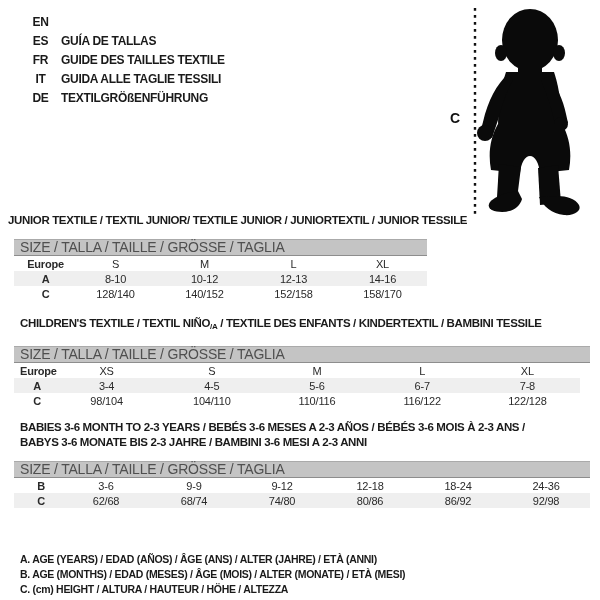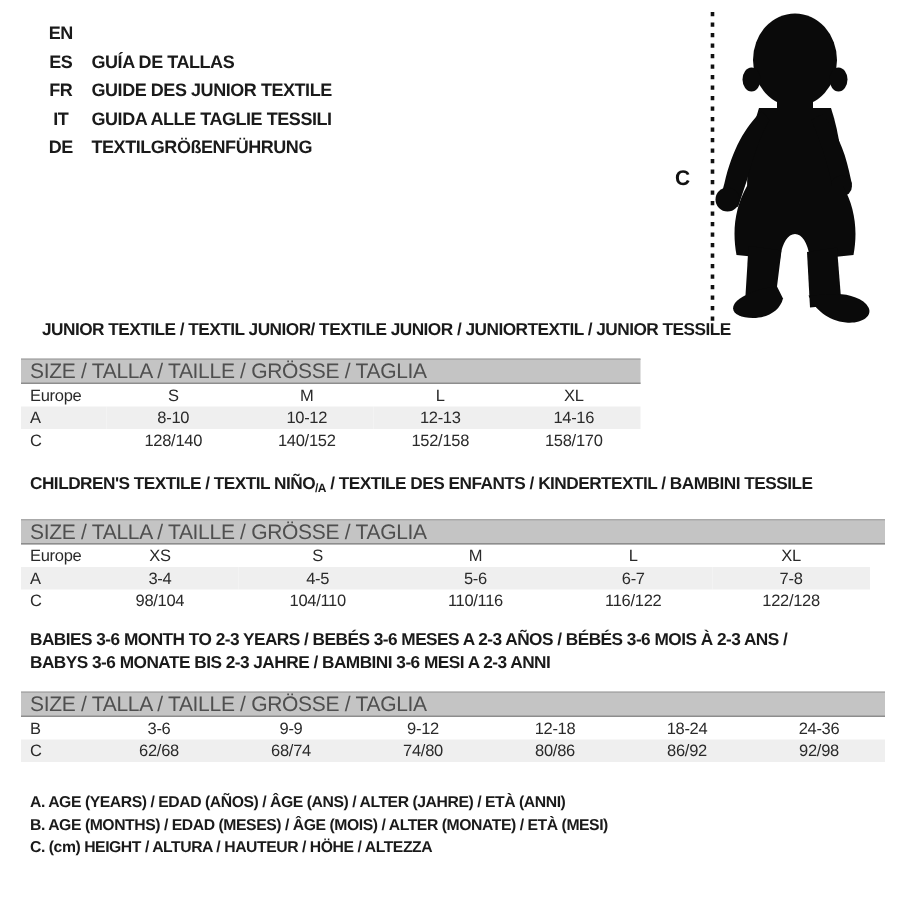--- a/index.html
+++ b/index.html
@@ -16,43 +16,43 @@
   .section-title { font-weight:bold; font-size:11.5px; letter-spacing:-0.35px; white-space:nowrap; }
   .title-sub { font-size:8px; vertical-align:-2px; }
   .two-line { line-height:15px; }
 
   
   .size-bar { background:#c4c4c4; border-top:1px solid #aaaaaa; border-bottom:1px solid #8d8d8d;
               color:#4f4f4f; font-size:14px; height:17px; line-height:15px; padding-left:6px;
               letter-spacing:-0.2px; }
   table { border-collapse:collapse; table-layout:fixed; width:100%; }
   td { height:15px; padding:0; text-align:center; font-size:11px; color:#2a2a2a; letter-spacing:-0.2px; }
-  td.row-label { text-align:left; padding-left:6px; }
+  td.row-label { text-align:center; padding-left:6px;font-weight:bold; }
   tbody tr:nth-child(even) { background:#efefef; }
 
   
-  .footnotes { left:20px; top:528px; font-weight:bold; font-size:10.5px; line-height:15px; letter-spacing:-0.3px; }
+  .footnotes { left:20px; top:552px; font-weight:bold; font-size:10.5px; line-height:15px; letter-spacing:-0.3px; }
 
   
   .figure-block { left:440px; top:0; width:160px; height:220px; }
 </style>
 </head>
 <body>
 
 <div class="abs header-block">
   <div class="lang-row">
     <span class="lang-code">EN</span>
   </div>
   <div class="lang-row">
     <span class="lang-code">ES</span>
     <span class="lang-label">GUÍA DE TALLAS</span>
   </div>
   <div class="lang-row">
     <span class="lang-code">FR</span>
-    <span class="lang-label">GUIDE DES JUNIOR TEXTILE</span>
+    <span class="lang-label">GUIDE DES TAILLES TEXTILE</span>
   </div>
   <div class="lang-row">
     <span class="lang-code">IT</span>
     <span class="lang-label">GUIDA ALLE TAGLIE TESSILI</span>
   </div>
   <div class="lang-row">
     <span class="lang-code">DE</span>
     <span class="lang-label">TEXTILGRÖßENFÜHRUNG</span>
   </div>
 </div>
@@ -76,21 +76,21 @@
       <circle cx="121" cy="124" r="7"></circle>
       <path d="M58 124 L122 124 C130 138 132 154 129 170 L100 173 C99 163 95 156 90 156 C85 156 81 163 80 173 L51 170 C48 154 50 138 58 124 Z"></path>
       <path d="M59 164 L81 167 L77 199 L57 197 Z"></path>
       <path d="M78 191 C66 192 54 197 50 202 C46 208 52 212 62 212 C72 212 80 207 82 199 Z"></path>
       <path d="M98 168 L118 165 L121 203 L100 205 Z"></path>
       <path d="M99 197 C103 206 112 214 124 215 C134 216 142 211 139 205 C136 199 126 196 118 196 Z"></path>
     </g>
   </svg>
 </div>
 
-<div class="abs section-title" style="left:28px; top:214px;">JUNIOR TEXTILE / TEXTIL JUNIOR/ TEXTILE JUNIOR / JUNIORTEXTIL / JUNIOR TESSILE</div>
+<div class="abs section-title" style="left:8px; top:214px;">JUNIOR TEXTILE / TEXTIL JUNIOR/ TEXTILE JUNIOR / JUNIORTEXTIL / JUNIOR TESSILE</div>
 
 <div class="abs" style="left:14px; top:239px; width:413px;">
   <div class="size-bar">SIZE / TALLA / TAILLE / GRÖSSE / TAGLIA</div>
   <table>
     <colgroup>
         <col style="width:57px">
         <col>
         <col>
         <col>
         <col>

